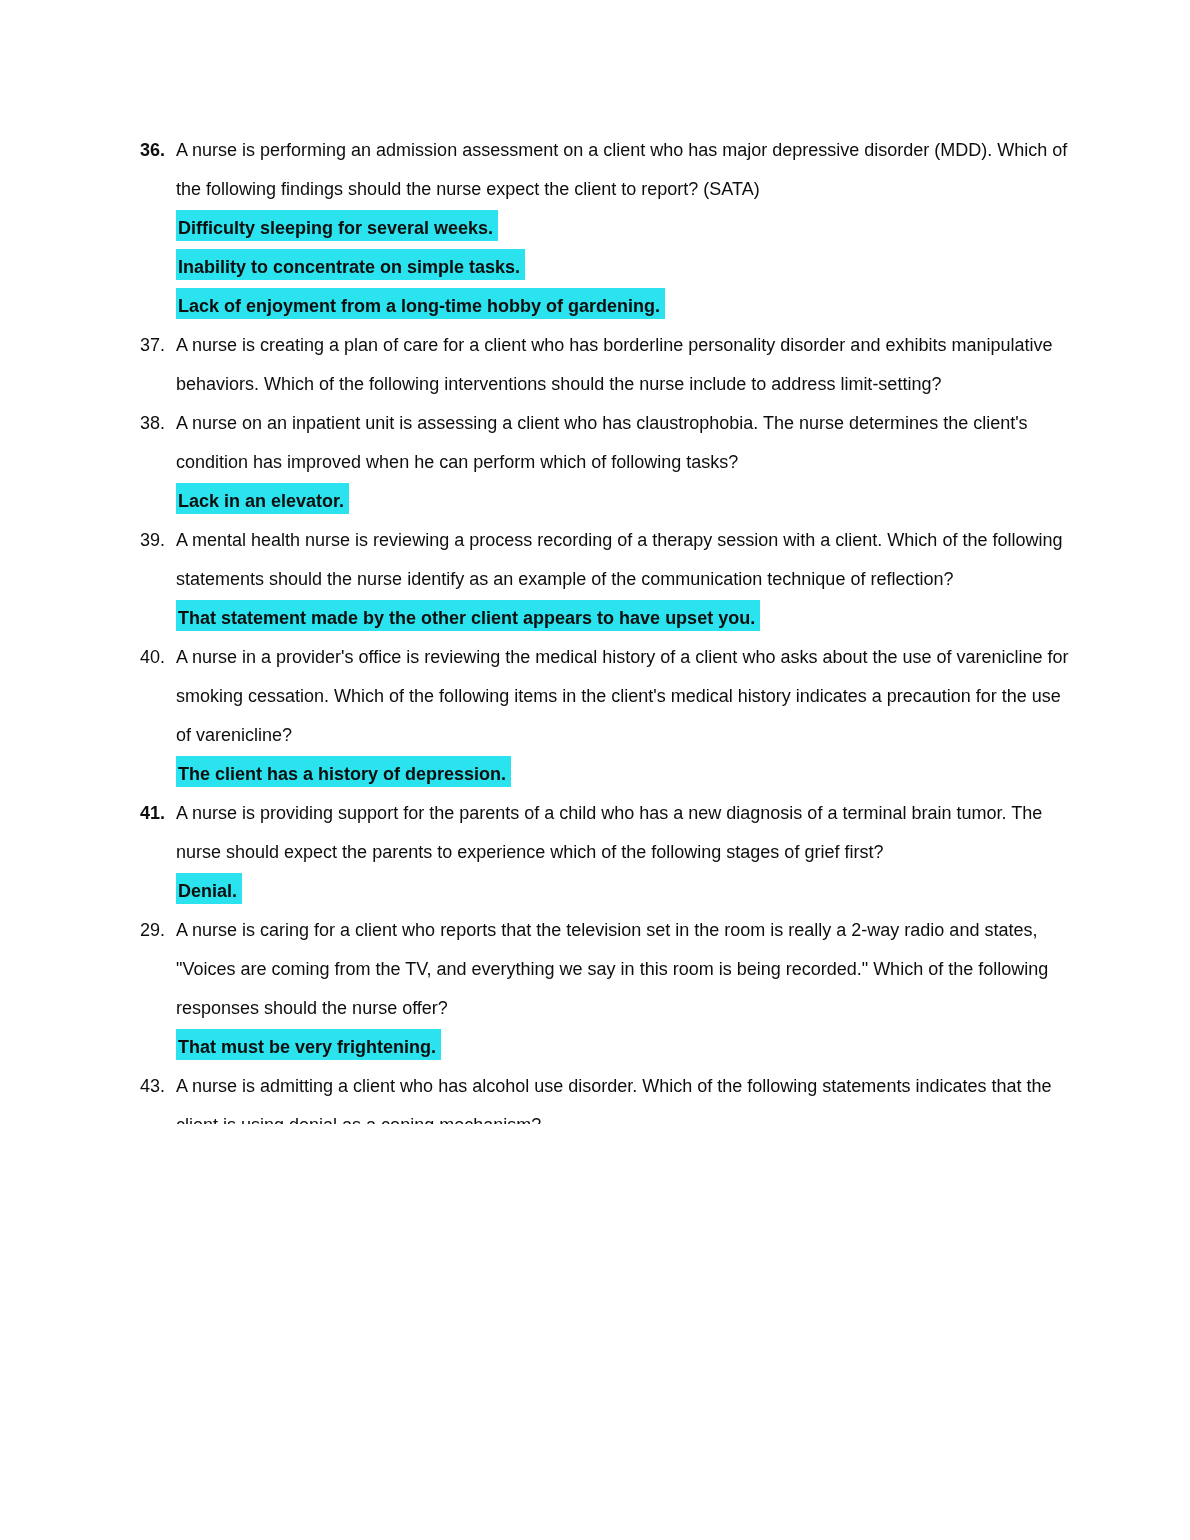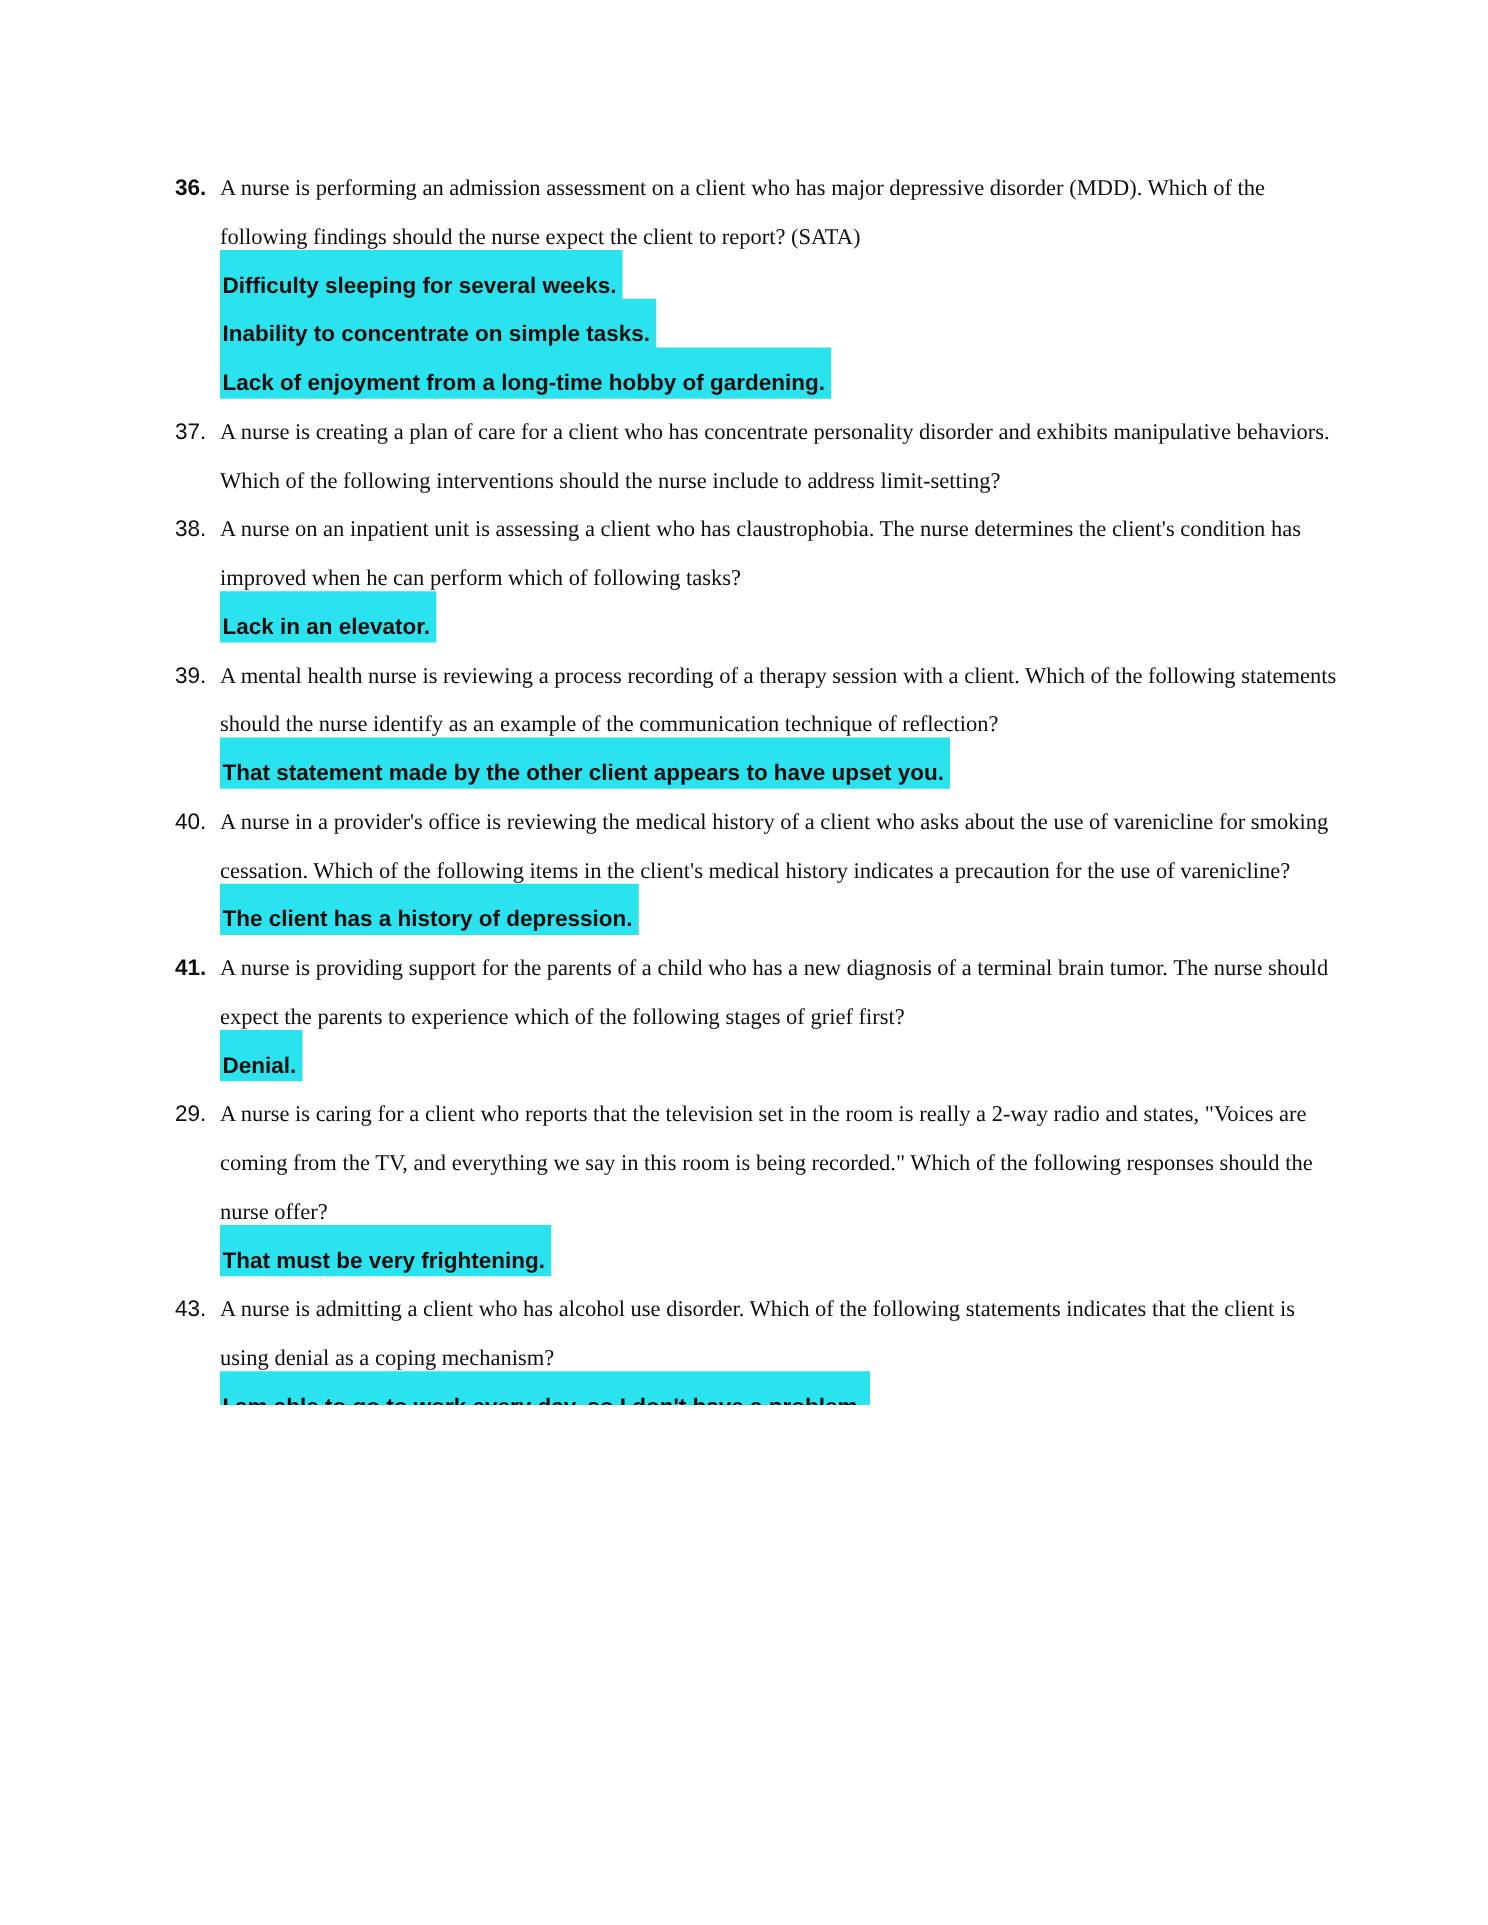--- a/index.html
+++ b/index.html
@@ -32,29 +32,28 @@
     width: 36px;
   }
   .qnum.bold {
     font-weight: bold;
   }
   .qbody {
     width: 900px;
   }
   .qtext {
     white-space: normal;
-    font-family: Liberation Serif, serif;
   }
   .answer-line {
     line-height: 39px;
   }
   .answer-highlight {
     font-weight: bold;
     background: var(--hl-color, #2be3ee);
-    padding: 18px 5px 3px 2px;
+    padding: 8px 5px 3px 2px;
   }
 </style>
 </head>
 <body>
 
 <div class="page" style="color: rgb(14, 14, 14);">
   <div class="content" id="question-list">
   <div class="question">
     <div class="qnum bold">36.</div>
     <div class="qbody">
@@ -71,21 +70,21 @@
 
   <div class="answer-line">
     <span class="answer-highlight">Lack of enjoyment from a long-time hobby of gardening.</span>
   </div>
 </div>
   </div>
 
   <div class="question">
     <div class="qnum">37.</div>
     <div class="qbody">
-      <div class="qtext">A nurse is creating a plan of care for a client who has concentrate personality disorder and exhibits manipulative behaviors. Which of the following interventions should the nurse include to address limit-setting?</div>
+      <div class="qtext">A nurse is creating a plan of care for a client who has borderline personality disorder and exhibits manipulative behaviors. Which of the following interventions should the nurse include to address limit-setting?</div>
 
 </div>
   </div>
 
   <div class="question">
     <div class="qnum">38.</div>
     <div class="qbody">
       <div class="qtext">A nurse on an inpatient unit is assessing a client who has claustrophobia. The nurse determines the client's condition has improved when he can perform which of following tasks?</div>
 
   <div class="answer-line">

